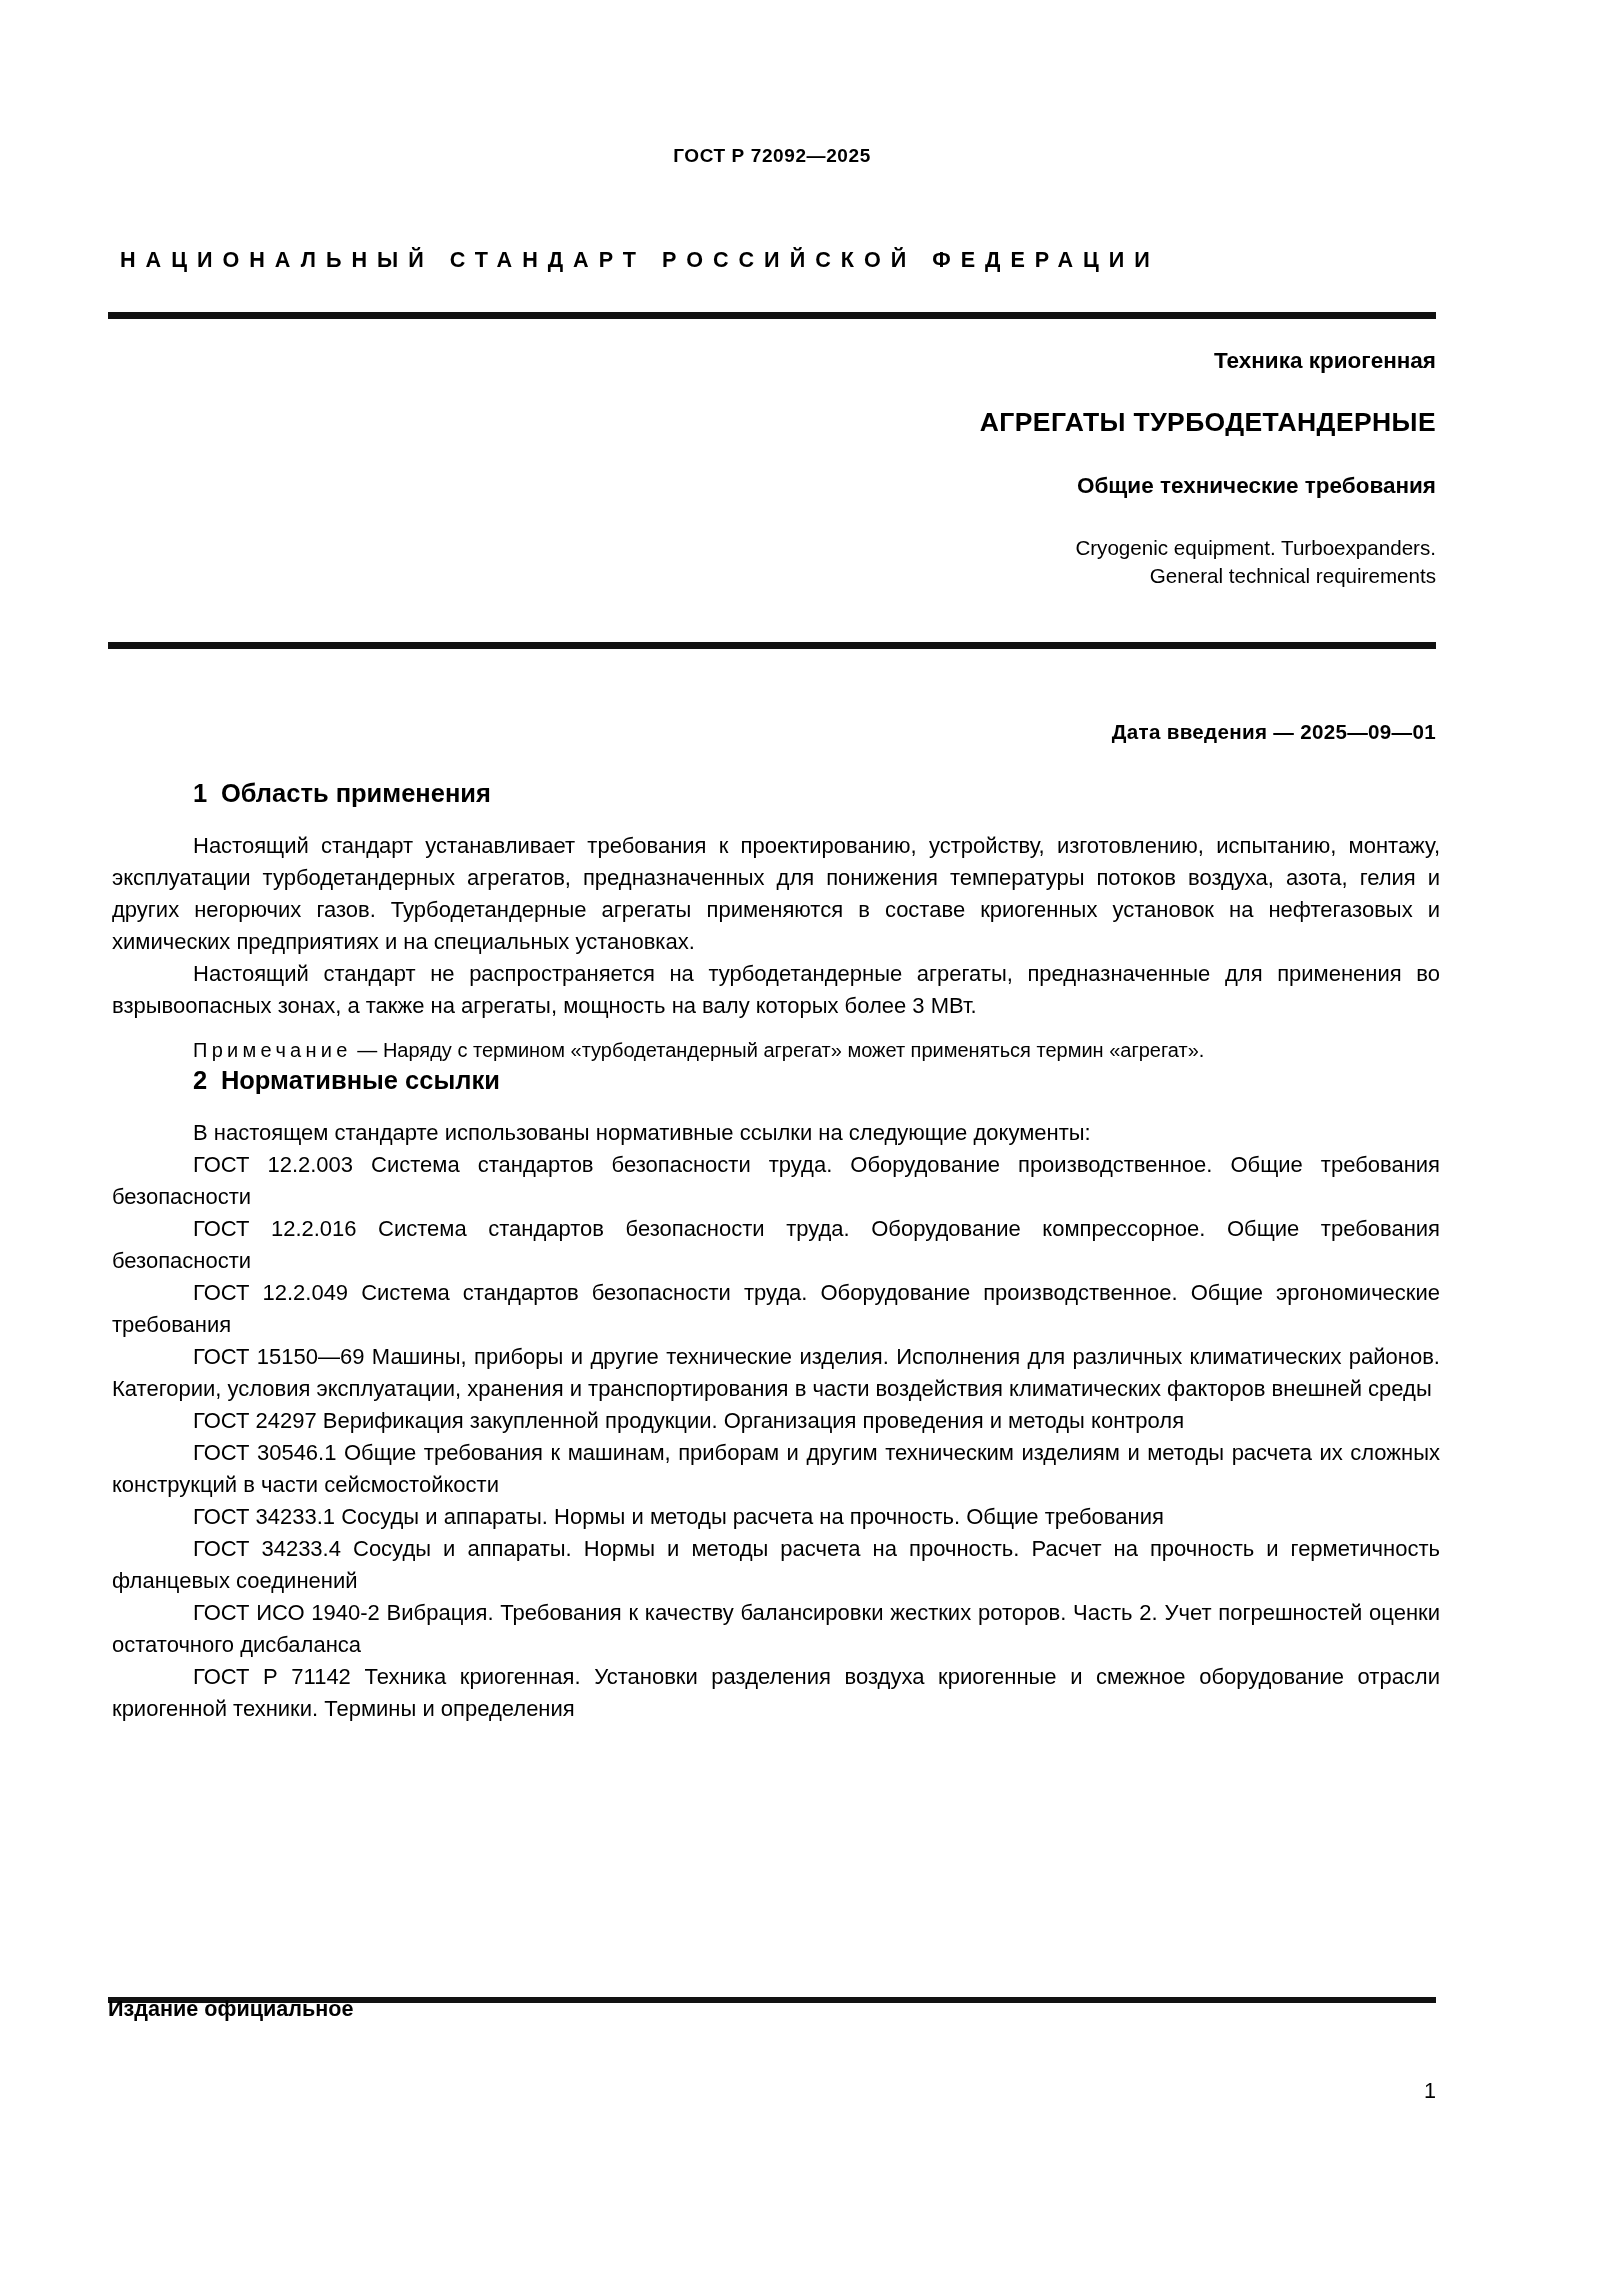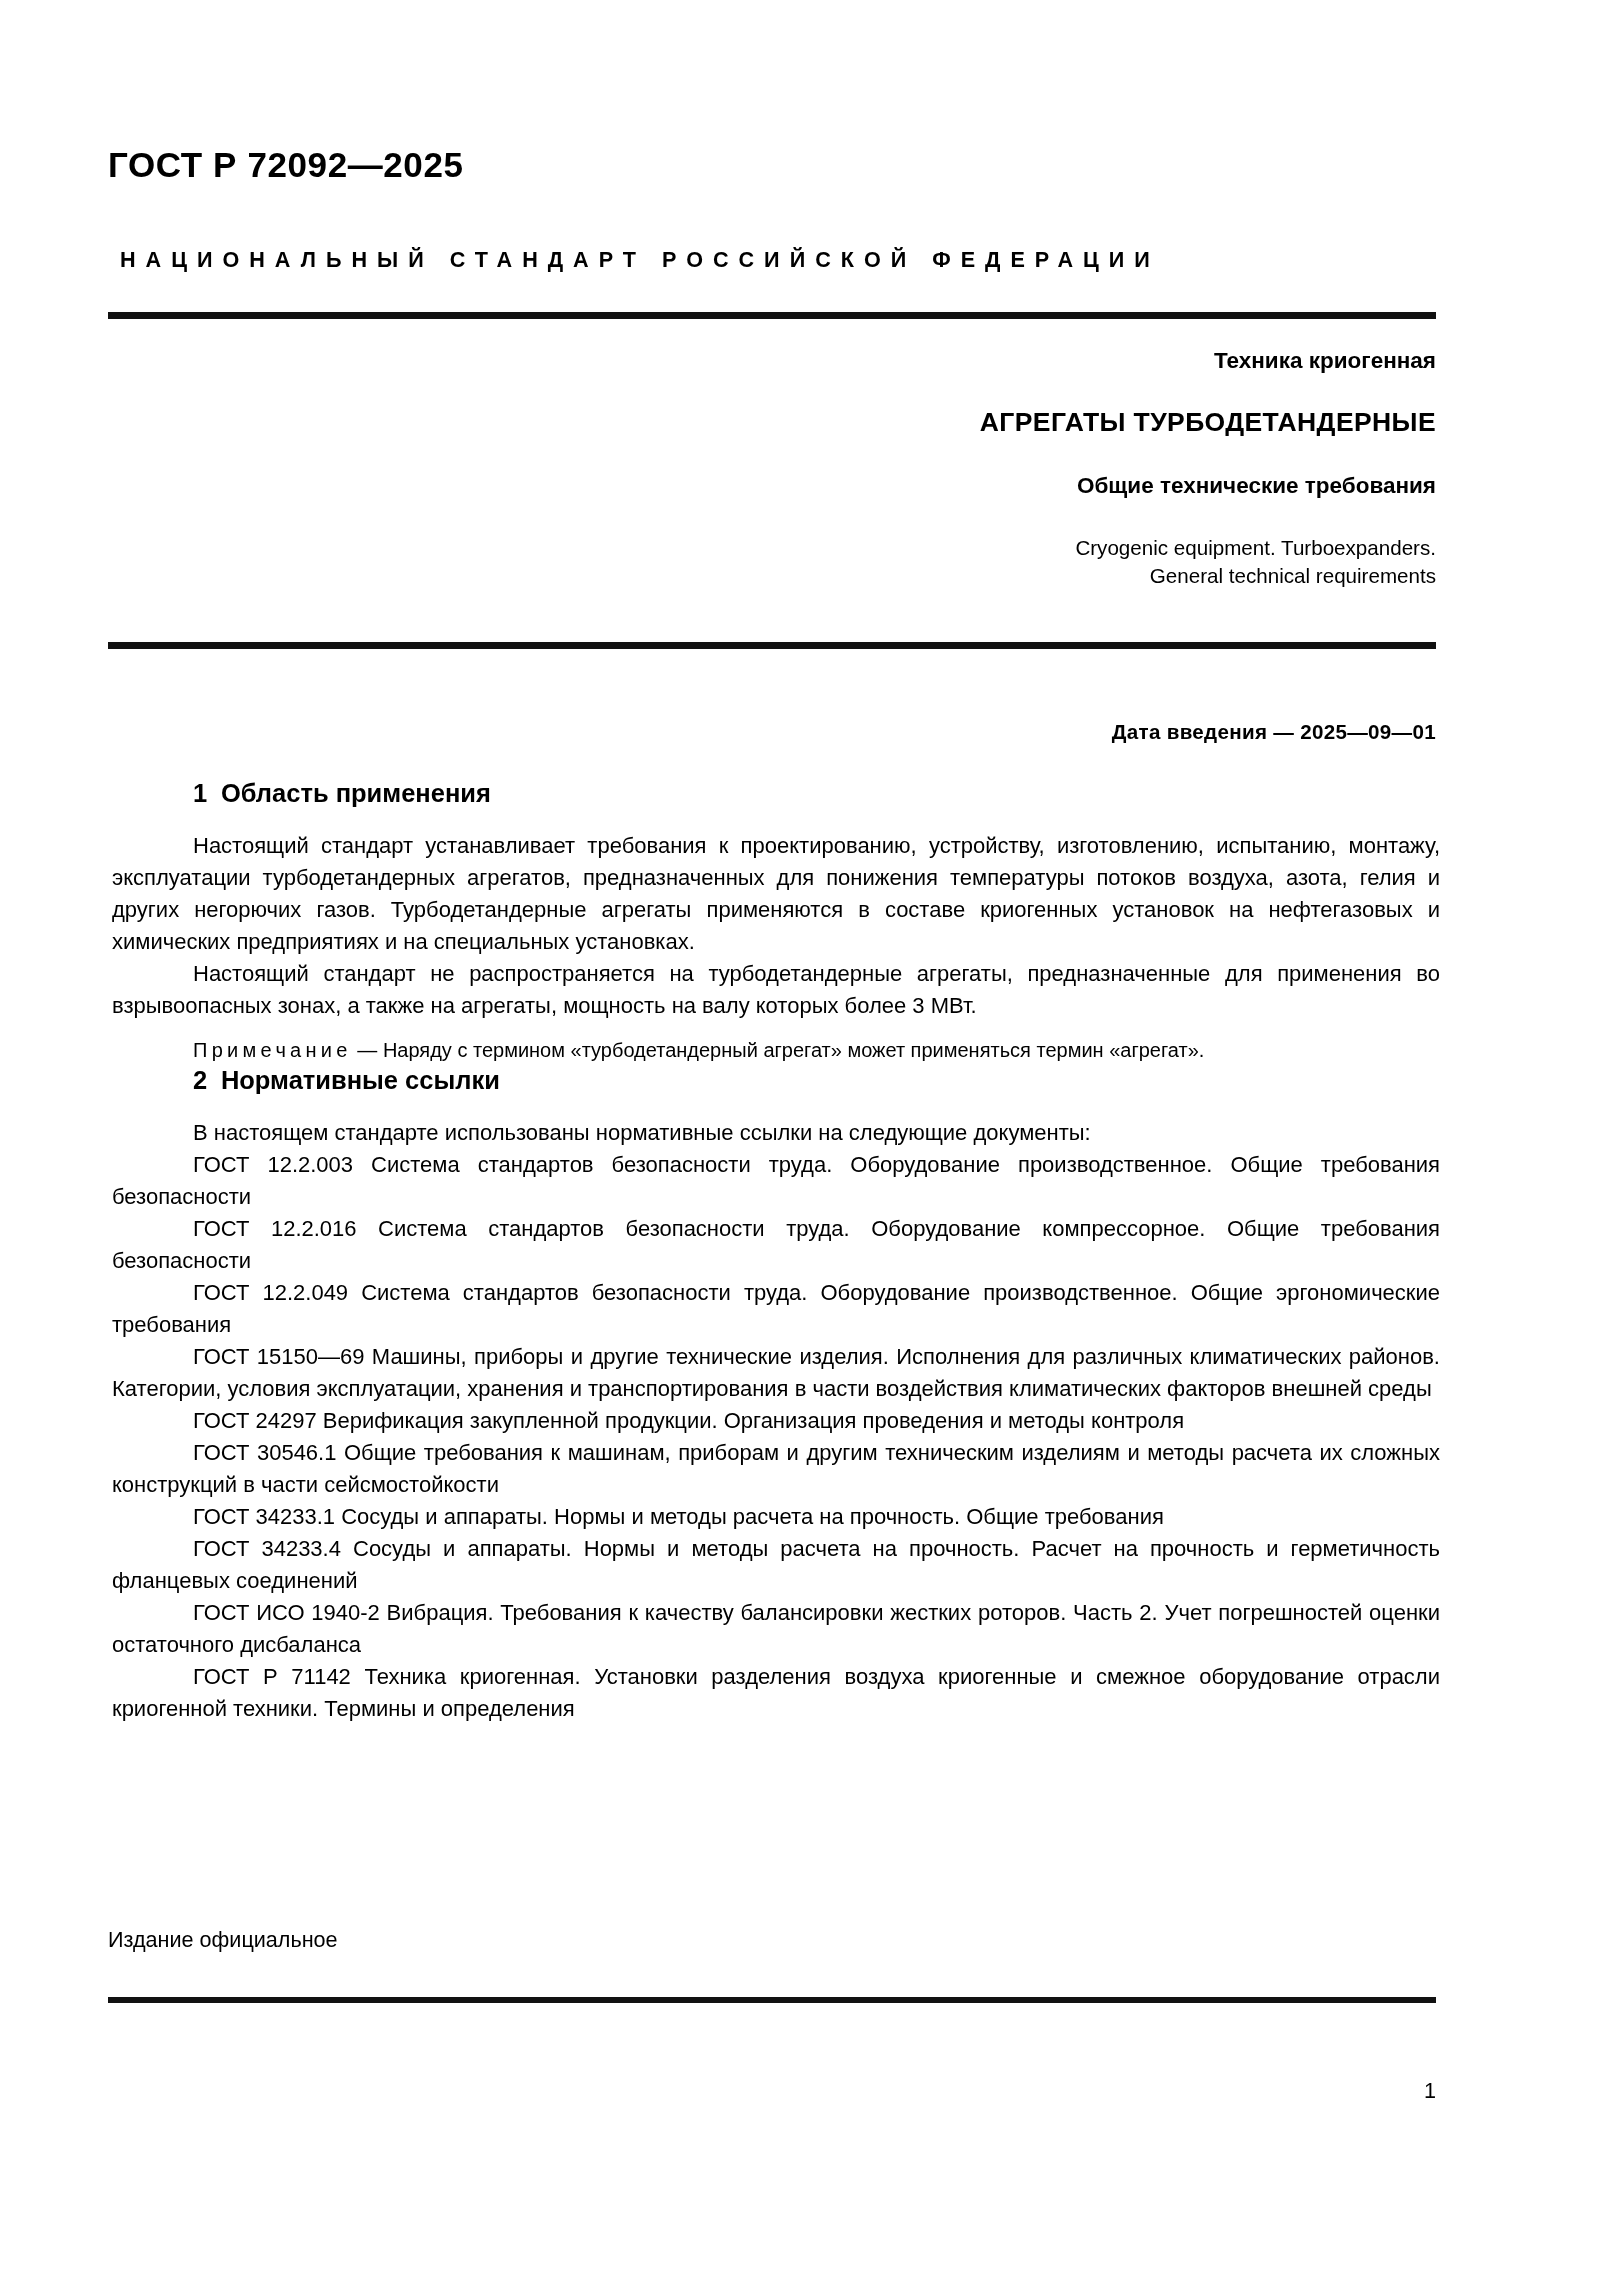--- a/index.html
+++ b/index.html
@@ -17,22 +17,22 @@
     box-sizing: border-box;
     overflow: hidden;
   }
 
   
   .doc-code {
     position: absolute;
     left: 108px;
     right: 185px;
     top: 145px;
-    text-align: left;
-    font-size: 35px;
+    text-align: center;
+    font-size: 19px;
     font-weight: bold;
     letter-spacing: 0.6px;
   }
 
   .national-standard {
     position: absolute;
     left: 120px;
     top: 247px;
     font-size: 21.6px;
     font-weight: bold;
@@ -139,23 +139,23 @@
     margin: 0;
     text-align: justify;
     text-indent: 81px;
   }
   p.ref.lead { text-indent: 81px; }
 
   
   .official {
     position: absolute;
     left: 108px;
-    top: 1927px;
+    top: 1996px;
     font-size: 21.6px;
-    font-weight: normal;
+    font-weight: bold;
   }
   .page-number {
     position: absolute;
     left: 108px;
     width: 1328px;
     top: 2078px;
     text-align: right;
     font-size: 21.6px;
   }
 </style>

